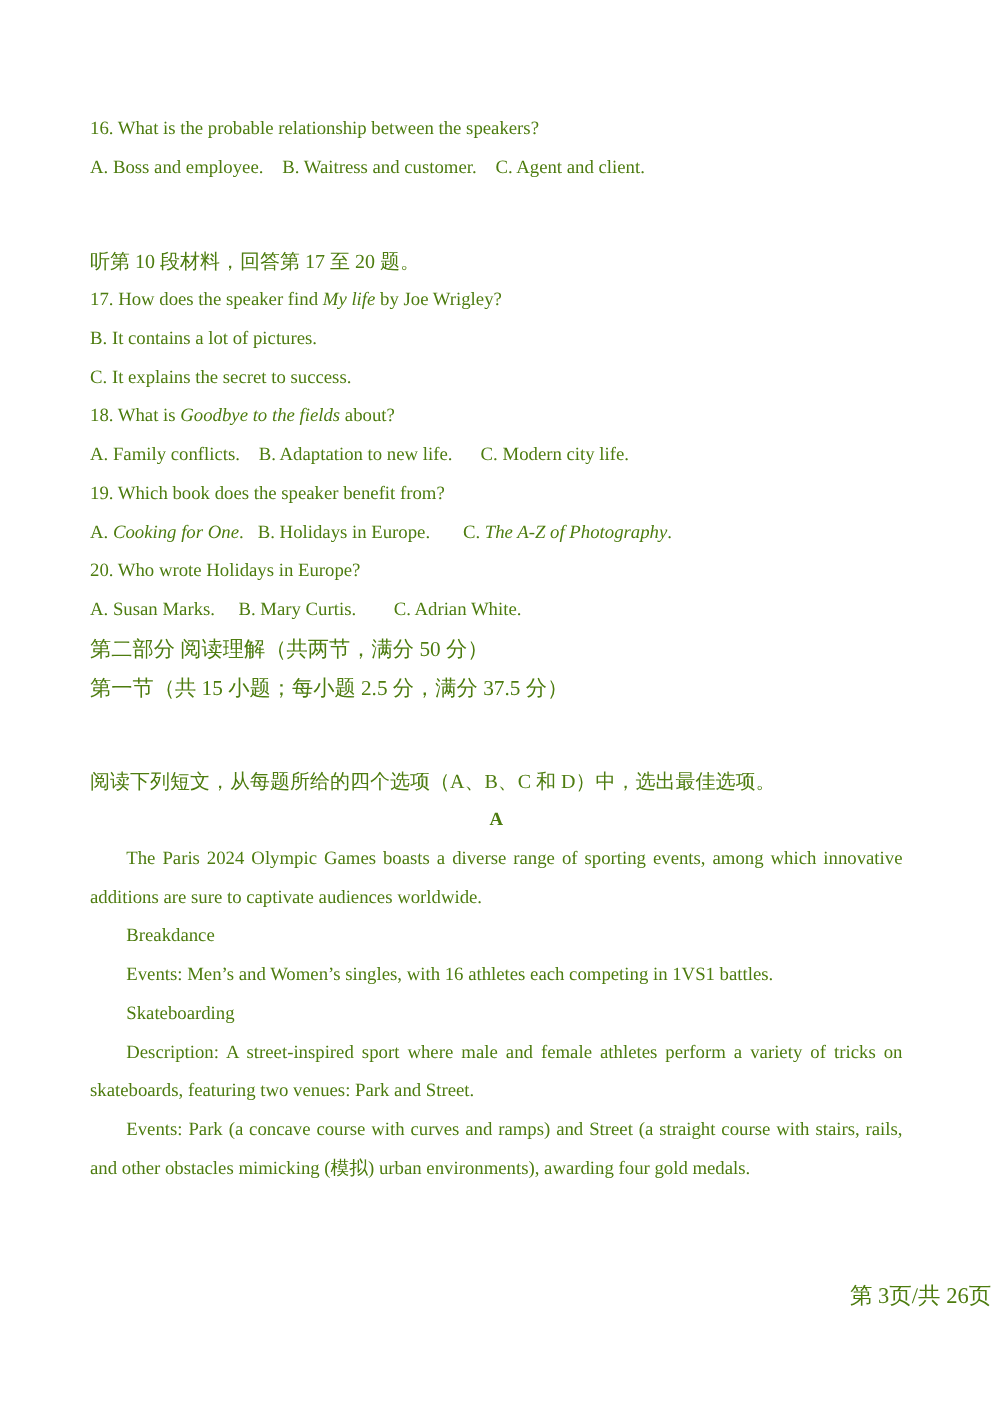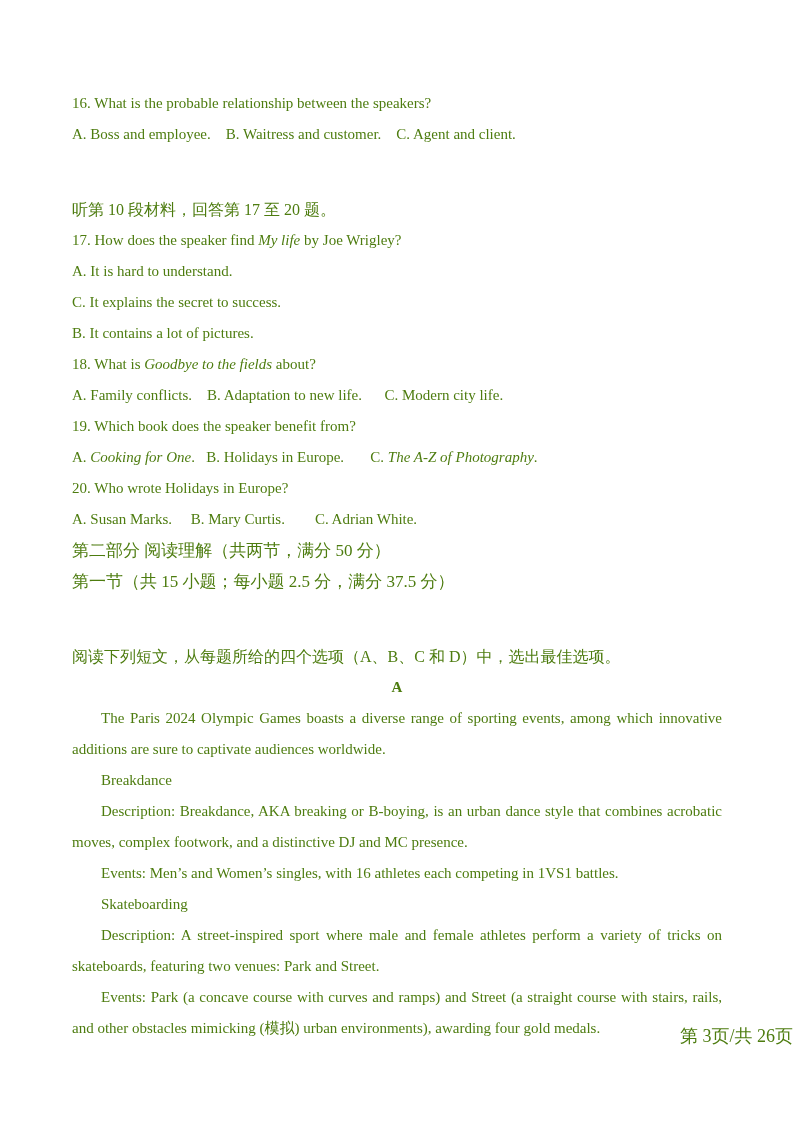--- a/index.html
+++ b/index.html
@@ -48,36 +48,34 @@
 </style>
 </head>
 <body>
 
 <div class="page">
   <div class="content">
       <p class="line"><span>16. What is the probable relationship between the speakers?</span></p>
       <p class="line"><span>A. Boss and employee.    B. Waitress and customer.    C. Agent and client.</span></p>
       <p class="line cn"><span>听第 10 段材料，回答第 17 至 20 题。</span></p>
       <p class="line"><span>17. How does the speaker find </span><span class="it">My life</span><span> by Joe Wrigley?</span></p>
-      <p class="line"><span>A. It is hard to understand.</span></p>
+      <p class="line"><span>B. It contains a lot of pictures.</span></p>
       <p class="line"><span>C. It explains the secret to success.</span></p>
-      <p class="line"><span>B. It contains a lot of pictures.</span></p>
       <p class="line"><span>18. What is </span><span class="it">Goodbye to the fields</span><span> about?</span></p>
       <p class="line"><span>A. Family conflicts.    B. Adaptation to new life.      C. Modern city life.</span></p>
       <p class="line"><span>19. Which book does the speaker benefit from?</span></p>
       <p class="line"><span>A. </span><span class="it">Cooking for One</span><span>.   B. Holidays in Europe.       C. </span><span class="it">The A-Z of Photography</span><span>.</span></p>
       <p class="line"><span>20. Who wrote Holidays in Europe?</span></p>
       <p class="line"><span>A. Susan Marks.     B. Mary Curtis.        C. Adrian White.</span></p>
       <p class="line cn-large"><span>第二部分 阅读理解（共两节，满分 50 分）</span></p>
       <p class="line cn-large"><span>第一节（共 15 小题；每小题 2.5 分，满分 37.5 分）</span></p>
       <p class="line cn"><span>阅读下列短文，从每题所给的四个选项（A、B、C 和 D）中，选出最佳选项。</span></p>
       <p class="line center"><span>A</span></p>
       <p class="line para"><span>The Paris 2024 Olympic Games boasts a diverse range of sporting events, among which innovative additions are sure to captivate audiences worldwide.</span></p>
       <p class="line para"><span>Breakdance</span></p>
-      <p class="line para"><span>Description: Breakdance, AKA breaking or B-boying, is an urban dance style that combines acrobatic moves, complex footwork, and a distinctive DJ and MC presence.</span></p>
       <p class="line para"><span>Events: Men’s and Women’s singles, with 16 athletes each competing in 1VS1 battles.</span></p>
       <p class="line para"><span>Skateboarding</span></p>
       <p class="line para"><span>Description: A street-inspired sport where male and female athletes perform a variety of tricks on skateboards, featuring two venues: Park and Street.</span></p>
       <p class="line para"><span>Events: Park (a concave course with curves and ramps) and Street (a straight course with stairs, rails, and other obstacles mimicking (模拟) urban environments), awarding four gold medals.</span></p>
     </div>
   <div class="footer">
     <span>第 3页/共 26页</span>
   </div>
 </div>
 

